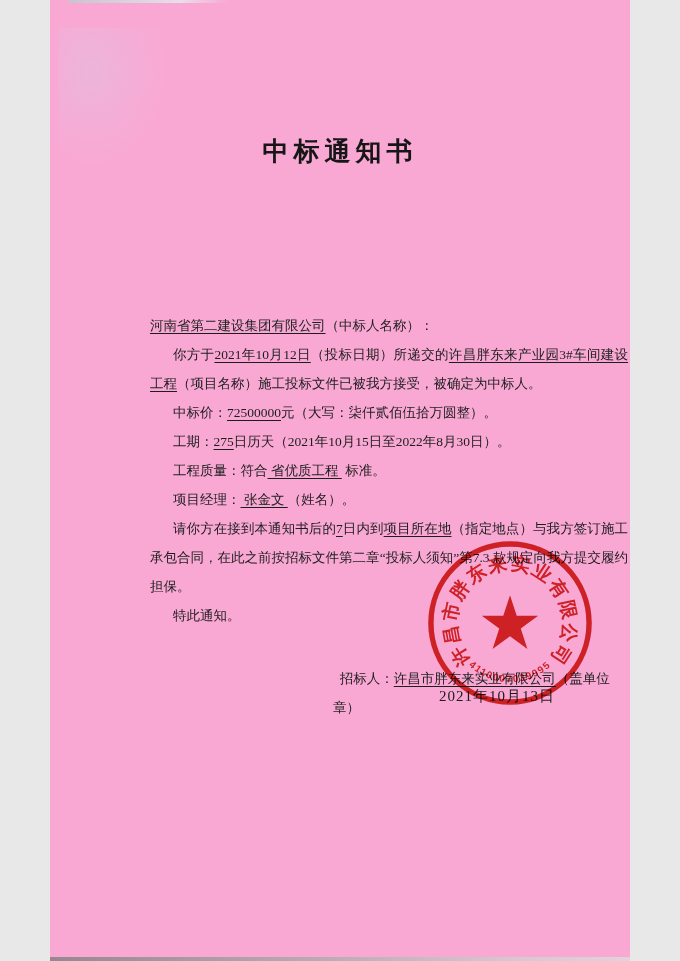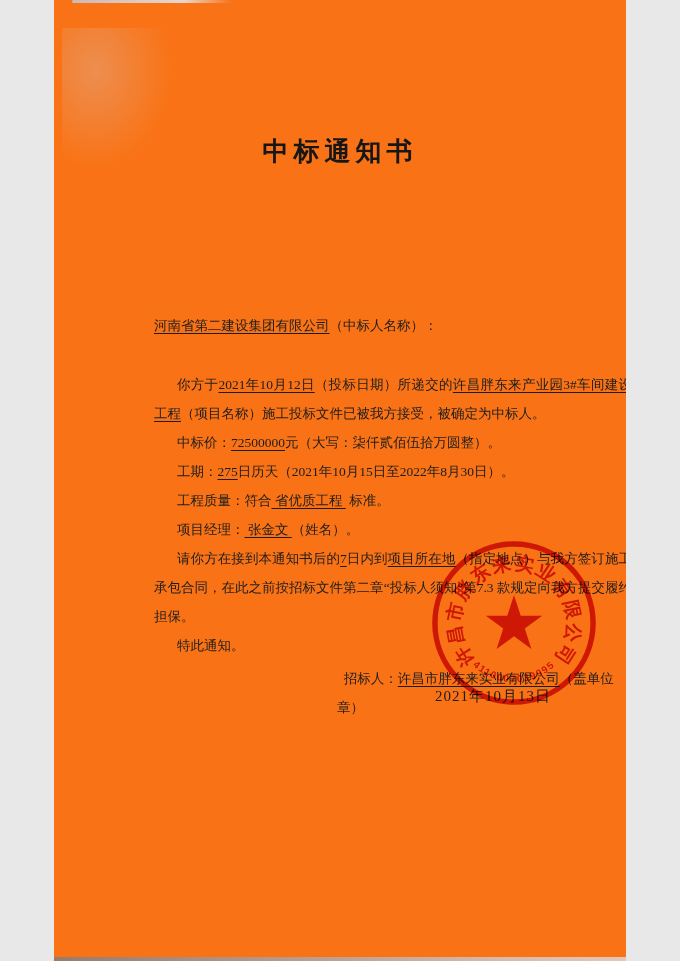--- a/index.html
+++ b/index.html
@@ -1,23 +1,24 @@
 <!DOCTYPE html>
 <html><head>
 <meta charset="utf-8">
 <style>
   html,body{margin:0;padding:0;background:#e8e8e8;}
   .page{
     position:relative;
     width:572px;height:961px;
     margin:0 auto;
-    background:#f97316;
+    background:#f9a8d4;
     overflow:hidden;
     font-family:"Liberation Serif", serif;
     color:#1d1d1d;
+    padding-left:8px;
   }
   .doc-title{
     position:absolute;
     top:134px;left:0;right:0;
     text-align:center;
     font-size:26px;
     font-weight:700;
     letter-spacing:5px;
     color:#161616;
   }
@@ -25,21 +26,21 @@
     position:absolute;
     left:100px;top:224px;
     width:478px;
     font-size:13.5px;
     line-height:29px;
     text-align:justify;
     white-space:pre-wrap;
   }
   .para{margin:0;}
   .para.indent{text-indent:23px;}
-  .para.salutation{margin-bottom:30px;}
+  .para.salutation{}
   .u{
     text-decoration:underline;
     text-underline-offset:3px;
     text-decoration-thickness:1px;
   }
   .bidder-line{
     position:absolute;
     left:283px;top:606px;
     font-size:13.5px;
     line-height:29px;

